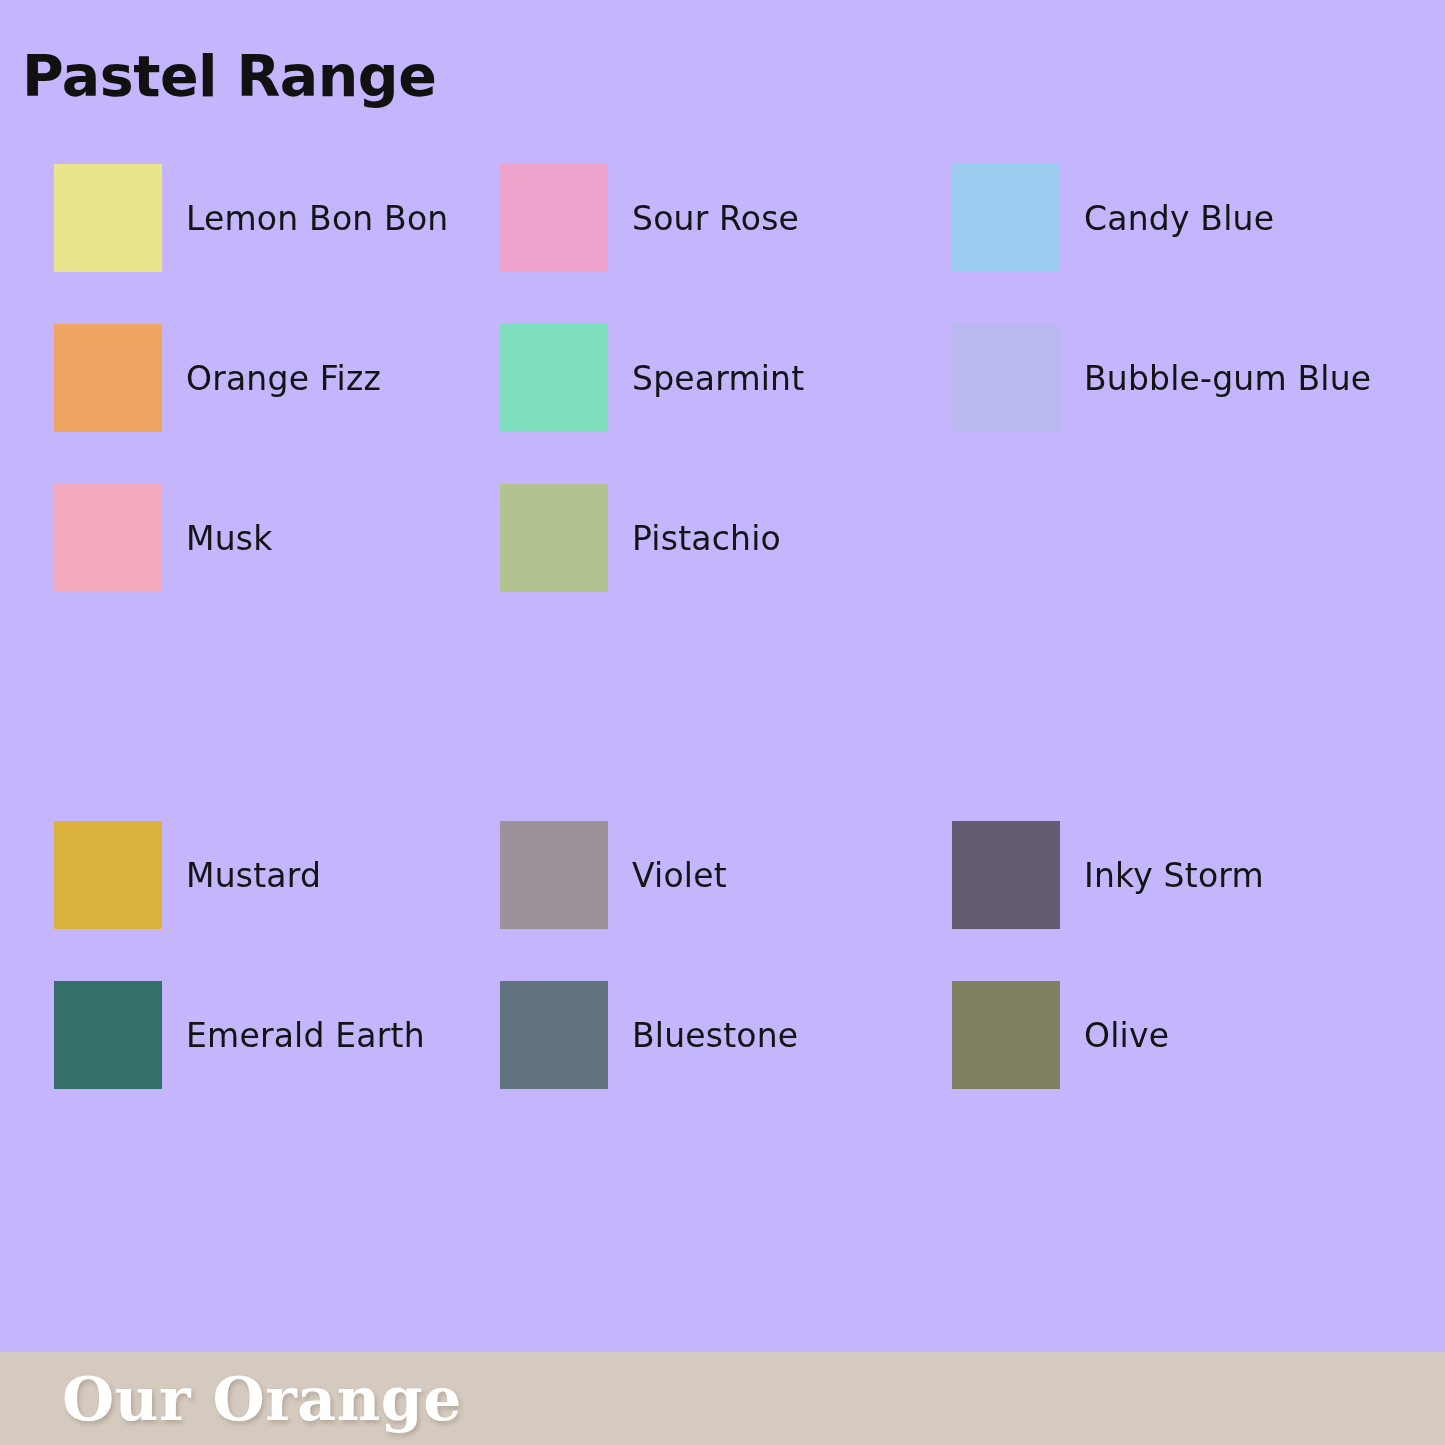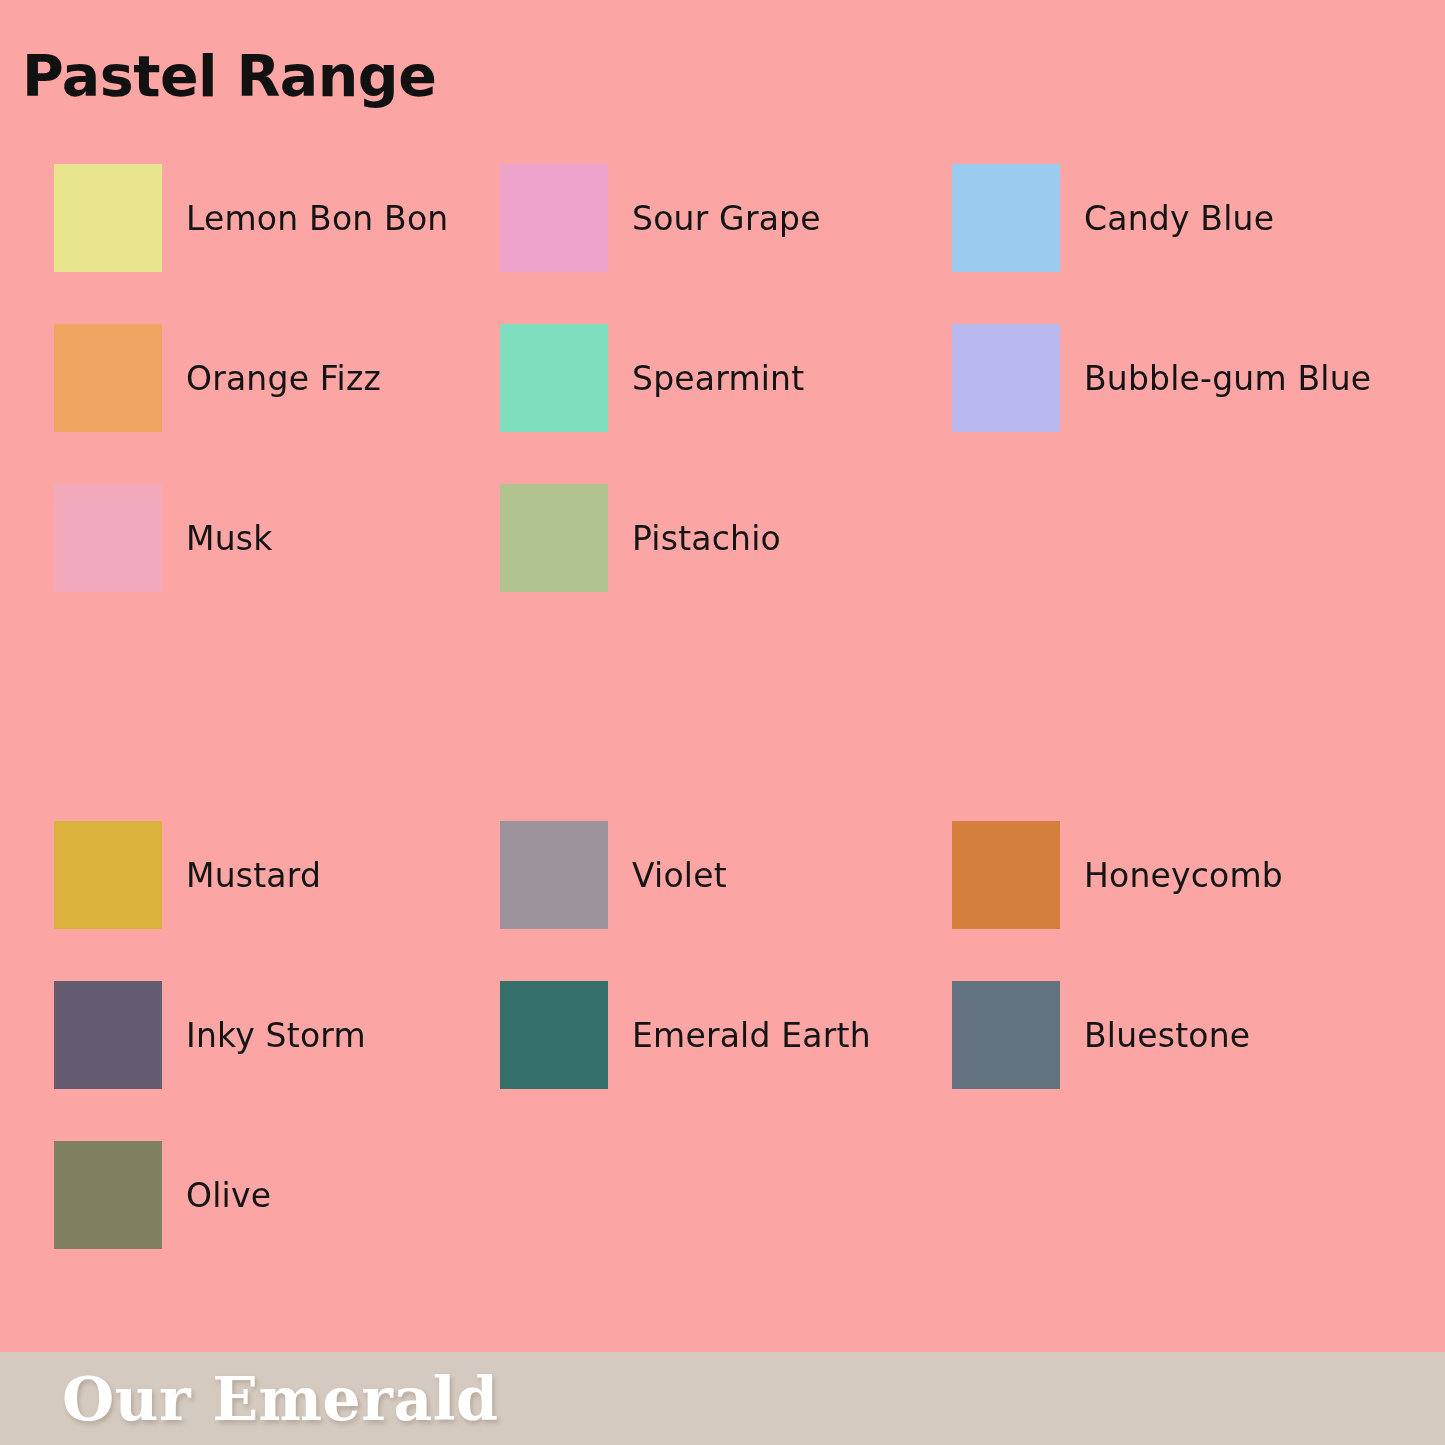--- a/index.html
+++ b/index.html
@@ -85,32 +85,32 @@
     color: #FFFFFF;
     margin-left: 62px;
     letter-spacing: 0.5px;
     text-shadow: 2px 3px 4px rgba(120,105,92,0.35);
     line-height: 1;
   }
 </style>
 </head>
 <body>
 
-<div class="page" style="background: #fca5a5;">
+<div class="page" style="background: #c4b5fd;">
 
   <h1 class="section-title" id="pastel-title" style="color: rgb(17, 17, 17);">Pastel Range</h1>
 
   <div class="swatch-grid" id="pastel-grid">
       <div class="swatch-item">
         <div class="swatch-chip" style="background-color: rgb(233, 228, 142);"></div>
         <span class="swatch-label" style="color: rgb(20, 20, 20);">Lemon Bon Bon</span>
       </div>
       <div class="swatch-item">
         <div class="swatch-chip" style="background-color: rgb(238, 163, 204);"></div>
-        <span class="swatch-label" style="color: rgb(20, 20, 20);">Sour Grape</span>
+        <span class="swatch-label" style="color: rgb(20, 20, 20);">Sour Rose</span>
       </div>
       <div class="swatch-item">
         <div class="swatch-chip" style="background-color: rgb(155, 204, 240);"></div>
         <span class="swatch-label" style="color: rgb(20, 20, 20);">Candy Blue</span>
       </div>
       <div class="swatch-item">
         <div class="swatch-chip" style="background-color: rgb(239, 166, 98);"></div>
         <span class="swatch-label" style="color: rgb(20, 20, 20);">Orange Fizz</span>
       </div>
       <div class="swatch-item">
@@ -135,38 +135,34 @@
   <div class="swatch-grid" id="earth-grid">
       <div class="swatch-item">
         <div class="swatch-chip" style="background-color: rgb(219, 179, 60);"></div>
         <span class="swatch-label" style="color: rgb(20, 20, 20);">Mustard</span>
       </div>
       <div class="swatch-item">
         <div class="swatch-chip" style="background-color: rgb(156, 146, 156);"></div>
         <span class="swatch-label" style="color: rgb(20, 20, 20);">Violet</span>
       </div>
       <div class="swatch-item">
-        <div class="swatch-chip" style="background-color: rgb(212, 128, 60);"></div>
-        <span class="swatch-label" style="color: rgb(20, 20, 20);">Honeycomb</span>
-      </div>
-      <div class="swatch-item">
         <div class="swatch-chip" style="background-color: rgb(101, 92, 114);"></div>
         <span class="swatch-label" style="color: rgb(20, 20, 20);">Inky Storm</span>
       </div>
       <div class="swatch-item">
         <div class="swatch-chip" style="background-color: rgb(52, 112, 105);"></div>
         <span class="swatch-label" style="color: rgb(20, 20, 20);">Emerald Earth</span>
       </div>
       <div class="swatch-item">
         <div class="swatch-chip" style="background-color: rgb(98, 115, 127);"></div>
         <span class="swatch-label" style="color: rgb(20, 20, 20);">Bluestone</span>
       </div>
       <div class="swatch-item">
         <div class="swatch-chip" style="background-color: rgb(126, 128, 96);"></div>
         <span class="swatch-label" style="color: rgb(20, 20, 20);">Olive</span>
       </div>
     </div>
 
   <div class="footer-band" style="background: rgb(213, 202, 191);">
-    <div class="footer-title" style="color: rgb(255, 255, 255);">Our Emerald</div>
+    <div class="footer-title" style="color: rgb(255, 255, 255);">Our Orange</div>
   </div>
 
 </div>
 
 </body></html>

